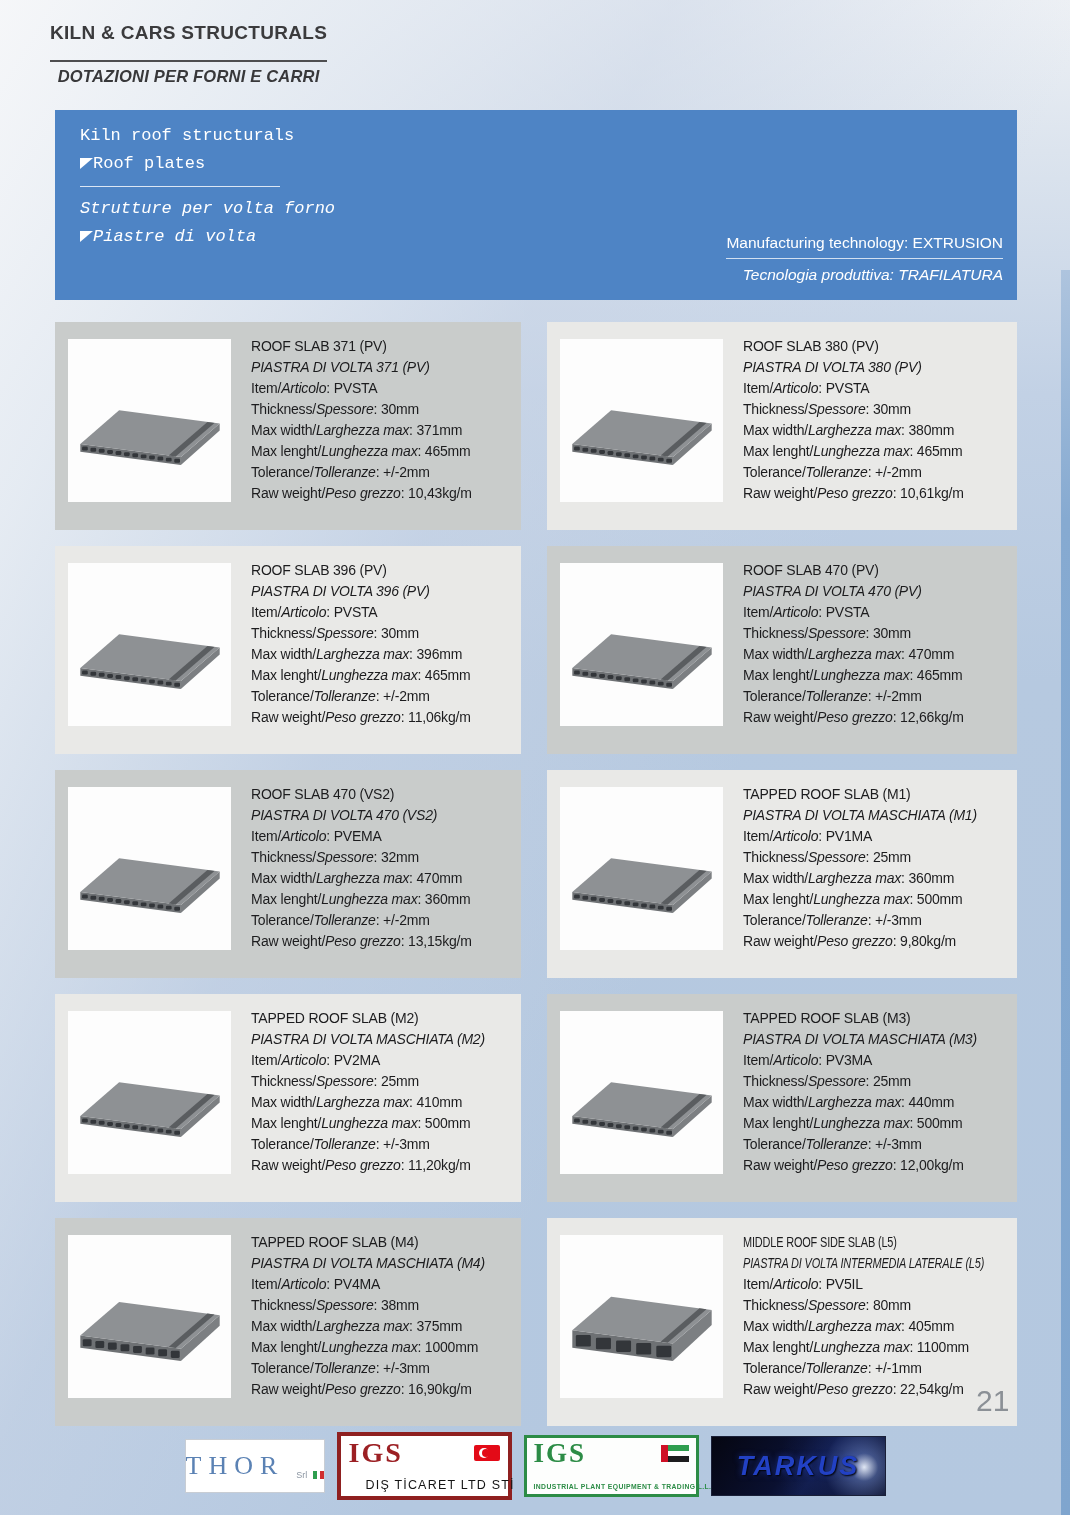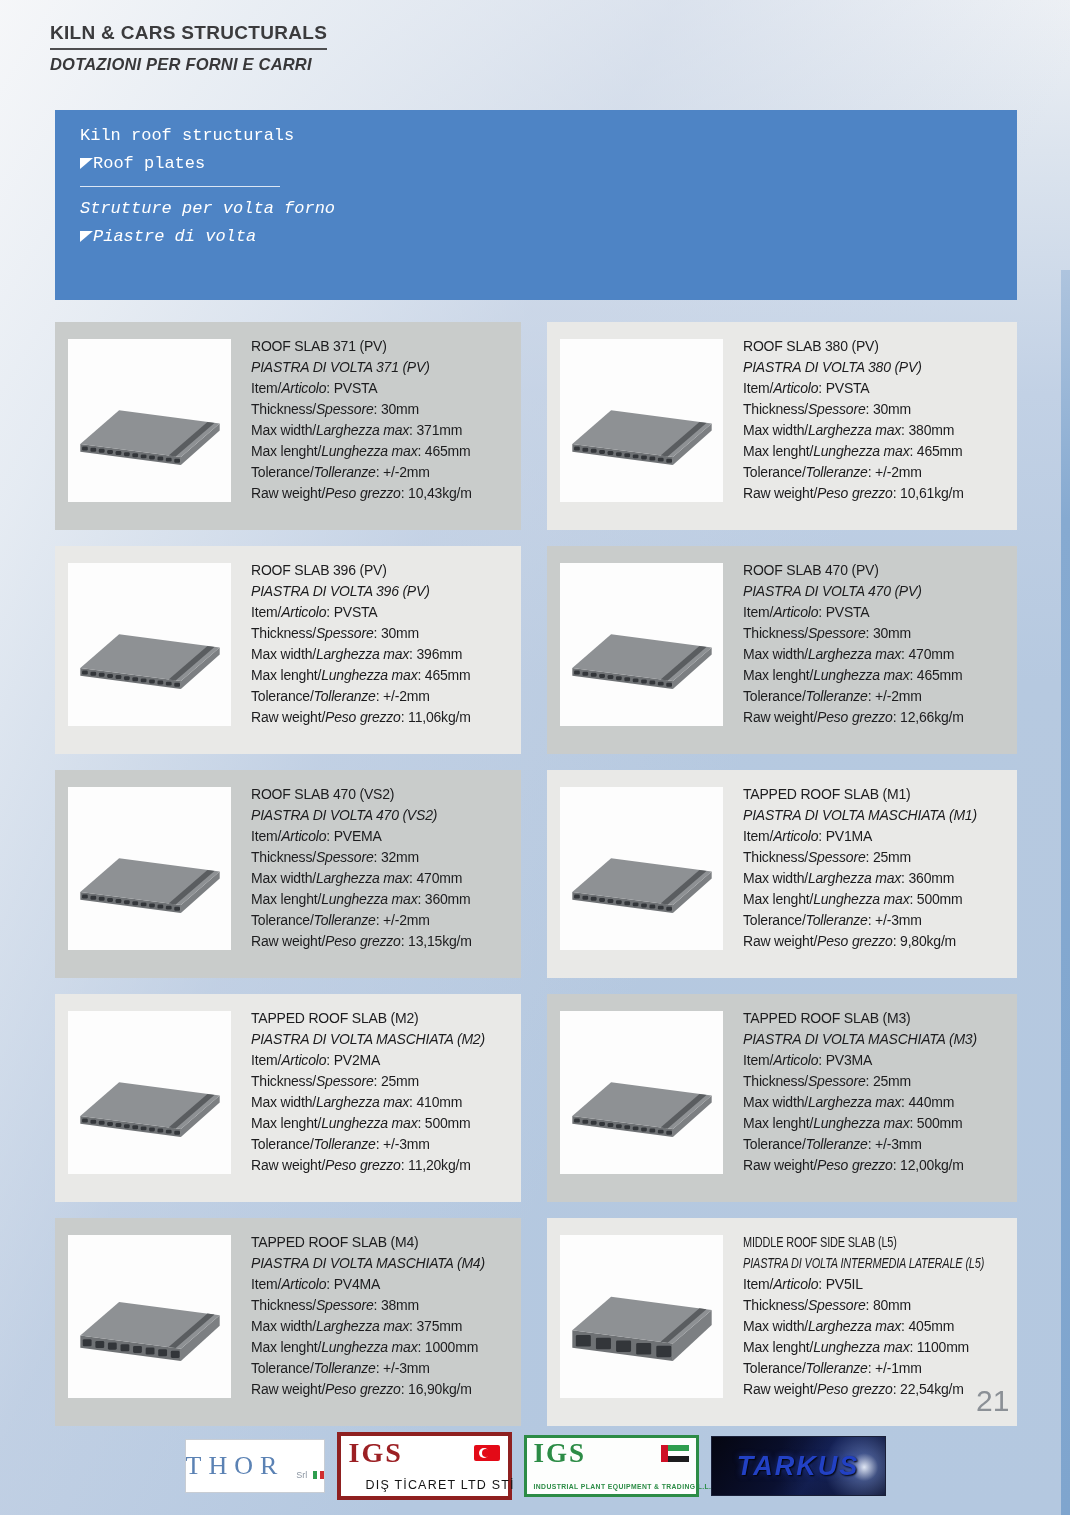--- a/index.html
+++ b/index.html
@@ -9,22 +9,22 @@
     background:
       linear-gradient(115deg, rgba(246,247,249,.95) 0%, rgba(233,238,244,.9) 14%, rgba(203,214,231,.55) 38%, rgba(180,200,224,0) 62%),
       linear-gradient(180deg,#eef1f5 0%, #dce4ee 10%, #c2d1e5 26%, #b6c9e0 45%, #b4c8e0 100%);
   }
   .right-strip{position:absolute;top:270px;right:0;width:9px;height:1245px;
     background:linear-gradient(180deg,#aec4de 0%,#86aad1 20%,#7fa5ce 100%);}
 
   
   .header{position:absolute;left:50px;top:22px;color:#3b3b3d;}
   .header .title{display:inline-block;font-size:19px;font-weight:bold;letter-spacing:.3px;
-    border-bottom:2px solid #4e4e50;padding-bottom:4px;}
-  .header .subtitle{margin-top:5px;font-size:16.5px;font-weight:bold;font-style:italic;letter-spacing:.2px;color:#38383a;}
+    border-bottom:2px solid #4e4e50;padding-bottom:16px;}
+  .header .subtitle{margin-top:5px;font-size:16.5px;font-weight:bold;font-style:italic;letter-spacing:.2px;color:#38383a;text-align:center;}
 
   
   .banner{position:absolute;left:55px;top:110px;width:962px;height:190px;
     background:var(--banner-bg,#4e84c5);color:#fff;}
   .banner-left{position:absolute;left:25px;top:16px;font-family:Liberation Mono, monospace;}
   .banner-heading{font-size:17px;margin-bottom:9px;}
   .banner-item{font-size:17px;display:flex;align-items:center;gap:0;}
   .tri{width:13px;height:11px;background:#fff;display:inline-block;
     clip-path:polygon(0 0,100% 0,0 100%);flex:0 0 auto;}
   .banner-divider{width:200px;height:1px;background:rgba(255,255,255,.8);margin:13px 0 12px 0;}
@@ -104,20 +104,24 @@
         <span class="tri"></span>
         <span>Roof plates</span>
       </div>
       <div class="banner-divider"></div>
       <div class="banner-heading banner-it">Strutture per volta forno</div>
       <div class="banner-item banner-it">
         <span class="tri"></span>
         <span>Piastre di volta</span>
       </div>
     </div>
+    <div class="banner-right">
+      <div><span class="tech-en">Manufacturing technology: EXTRUSION</span></div>
+      <div class="tech-it">Tecnologia produttiva: TRAFILATURA</div>
+    </div>
   </div>
 
   <div class="grid" id="grid">
       <article class="card shade-gray">
       <div class="img-box">
           <svg viewBox="0 0 170 120" xmlns="http://www.w3.org/2000/svg">
             <polygon points="6.0,86.0 120.0,101.0 120.0,110.0 6.0,95.0" fill="#6e7174"></polygon>
             <polygon points="120.0,101.0 164.0,63.0 164.0,70.7 120.0,110.0" fill="#7c7f82"></polygon>
             <polygon points="6.0,86.0 120.0,101.0 164.0,63.0 50.0,48.0" fill="#8e9194"></polygon>
             <polygon points="106.1,99.2 150.1,61.2 158.1,62.2 114.1,100.2" fill="#5a5d60"></polygon>

